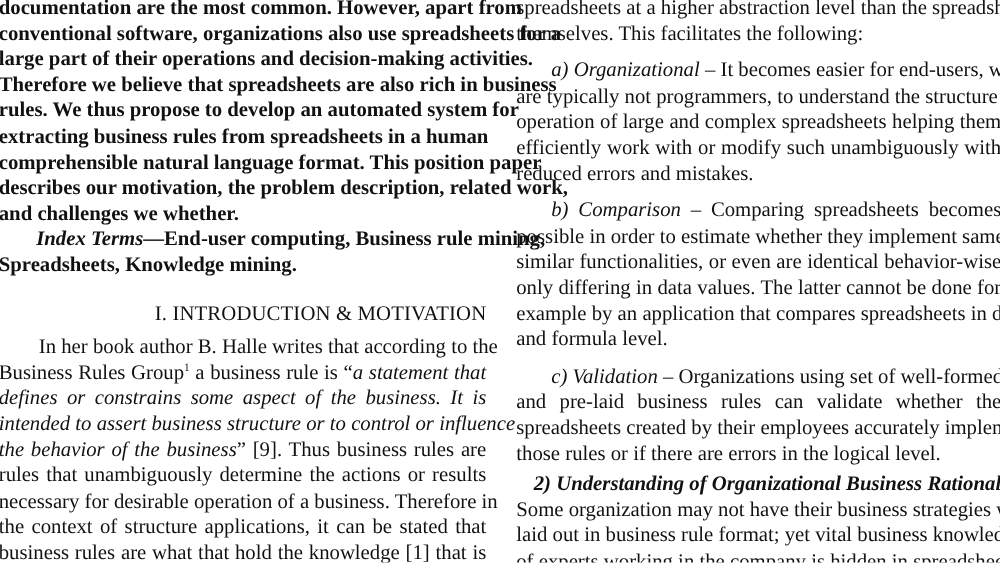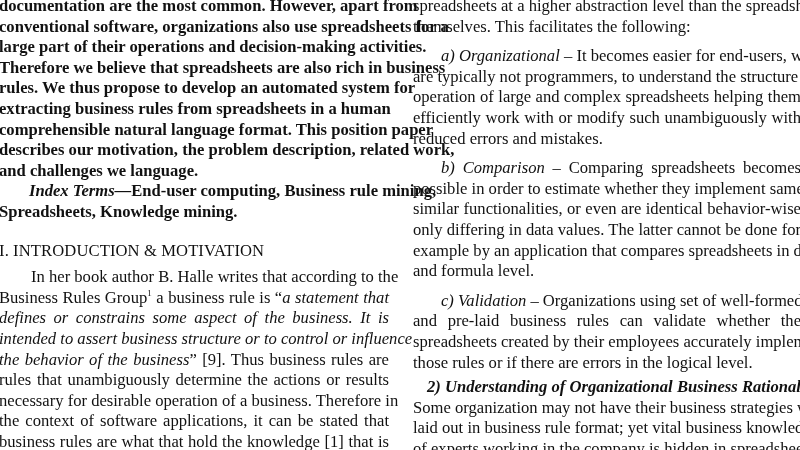--- a/index.html
+++ b/index.html
@@ -2,57 +2,57 @@
 <html><head>
 <meta charset="utf-8">
 <style>
   html, body { margin:0; padding:0; background:#ffffff; }
   body { width:800px; height:450px; overflow:hidden; position:relative;
          font-family:"Liberation Serif", "DejaVu Serif", serif; color:#111; }
   .col { position:absolute; top:-4px; width:390px; font-size:16.6px; line-height:20.6px; text-align:justify; }
   .col.left { left:-1px; }
   .col.right { left:413px; width:388px; }
   .abs { font-weight:bold; }
-  .section-heading { text-align:left; font-size:16.6px; margin:18px 0 6px 0; letter-spacing:0.1px; }
+  .section-heading { text-align:right; font-size:16.6px; margin:18px 0 6px 0; letter-spacing:0.1px; }
   .it { font-style:italic; }
   .bi { font-weight:bold; font-style:italic; }
   .gap { margin-top:9px; }
   sup { font-size:9px; line-height:0; vertical-align:super; }
   .line { display:block; text-align:justify; text-align-last:justify; height:20.6px; white-space:nowrap; overflow:visible; }
   .line.last { text-align-last:left; }
 </style>
 </head>
 <body>
 
 <div class="col left">
   <div class="abs">
     <span class="line">documentation are the most common. However, apart from</span>
     <span class="line">conventional software, organizations also use spreadsheets for a</span>
     <span class="line">large part of their operations and decision-making activities.</span>
     <span class="line">Therefore we believe that spreadsheets are also rich in business</span>
     <span class="line">rules. We thus propose to develop an automated system for</span>
     <span class="line">extracting business rules from spreadsheets in a human</span>
     <span class="line">comprehensible natural language format. This position paper</span>
     <span class="line">describes our motivation, the problem description, related work,</span>
-    <span class="line last">and challenges we language.</span>
+    <span class="line last">and challenges we whether.</span>
   </div>
   <div class="abs">
     <span class="line" style="padding-left:30px;box-sizing:border-box;"><span class="it">Index Terms</span><span>—</span><span>End-user computing, Business rule mining,</span></span>
     <span class="line last">Spreadsheets, Knowledge mining.</span>
   </div>
   <div class="section-heading">I. INTRODUCTION &amp; MOTIVATION</div>
   <div>
     <span class="line" style="padding-left:32px;box-sizing:border-box;">In her book author B. Halle writes that according to the</span>
     <span class="line"><span>Business Rules Group</span><sup>1</sup><span> a business rule is “</span><span class="it">a statement that</span></span>
     <span class="line it">defines or constrains some aspect of the business. It is</span>
     <span class="line it">intended to assert business structure or to control or influence</span>
     <span class="line"><span class="it">the behavior of the business</span><span>”  [9]. Thus business rules are</span></span>
     <span class="line">rules that unambiguously determine the actions or results</span>
     <span class="line">necessary for desirable operation of a business. Therefore in</span>
-    <span class="line">the context of software applications, it can be stated that</span>
+    <span class="line">the context of structure applications, it can be stated that</span>
     <span class="line">business rules are what that hold the knowledge [1] that is</span>
 
   </div>
 </div>
 
 <div class="col right">
   <div>
     <span class="line">spreadsheets at a higher abstraction level than the spreadsheets</span>
     <span class="line last">themselves. This facilitates the following:</span>
   </div>

